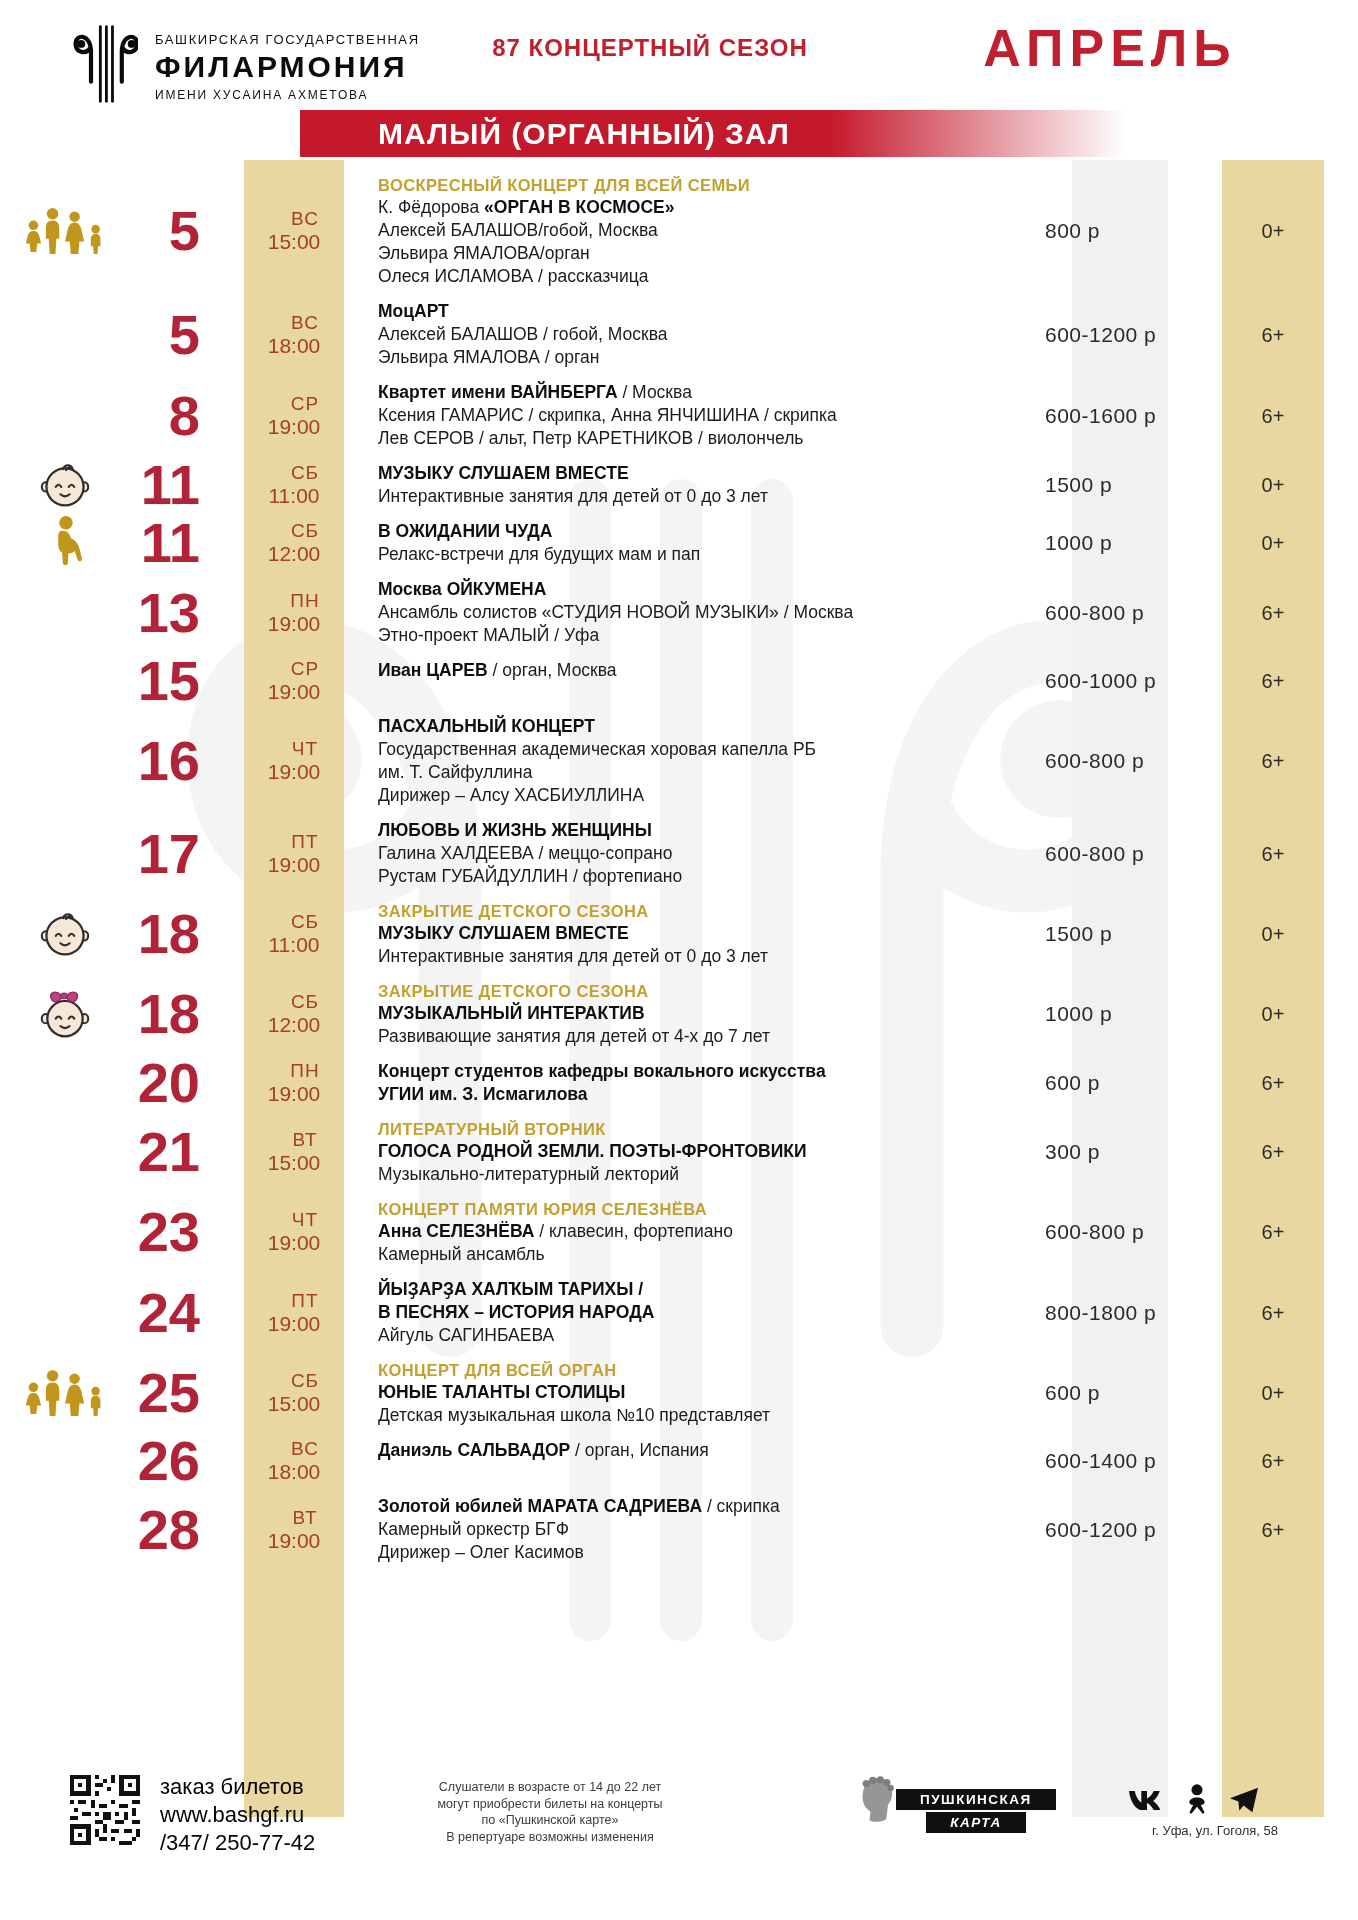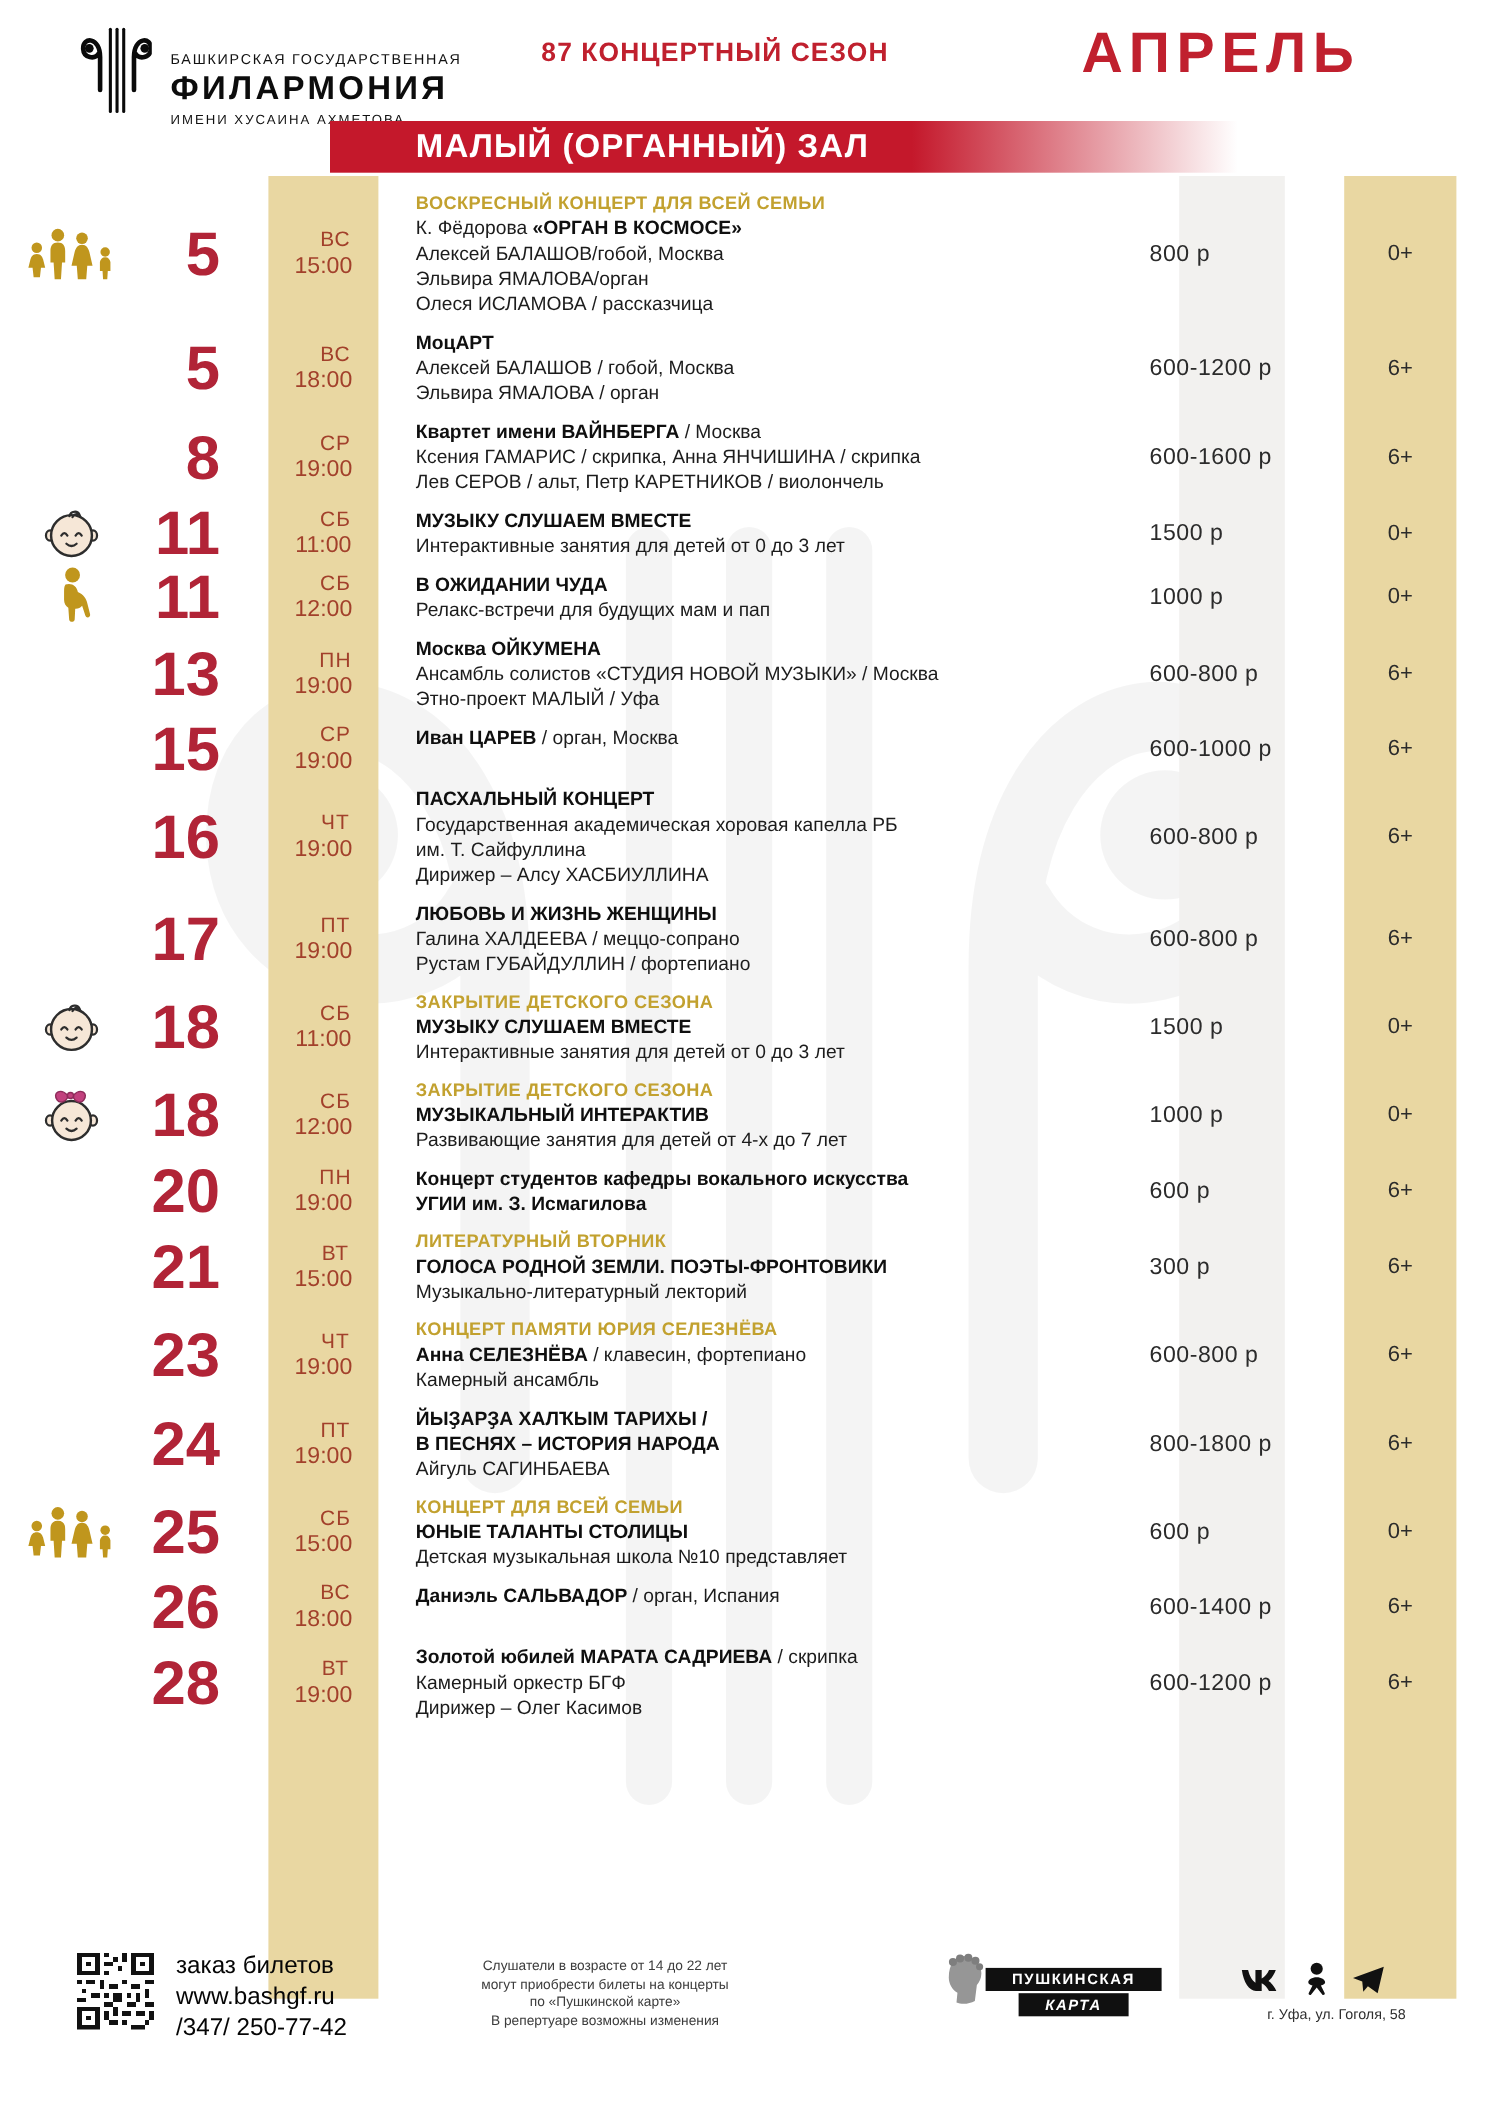--- a/index.html
+++ b/index.html
@@ -2,21 +2,21 @@
 <html><head>
 <meta charset="utf-8">
 <style>
   html,body{margin:0;padding:0;background:#fff;}
   .page{position:relative;width:1358px;height:1920px;background:#fff;overflow:hidden;
         font-family:"Liberation Sans",sans-serif;color:#1c1c1c;}
 
   
   .logo-mark{position:absolute;left:72px;top:22px;}
   .org-block{position:absolute;left:155px;top:32px;}
-  .org-small{font-size:13px;letter-spacing:1.6px;color:#111;margin-top:14px;}
+  .org-small{font-size:13px;letter-spacing:1.6px;color:#111;}
   .org-name{font-size:30px;font-weight:700;letter-spacing:3px;color:#0c0c0c;margin-top:3px;}
   .org-small2{font-size:12px;letter-spacing:1.8px;color:#111;margin-top:4px;}
   .season{position:absolute;left:460px;top:34px;width:380px;text-align:center;
           font-size:24px;font-weight:700;letter-spacing:1px;color:#c0202e;}
   .month{position:absolute;left:930px;top:18px;width:360px;text-align:center;
          font-size:52px;font-weight:700;letter-spacing:6px;color:#c0202e;}
 
   .banner{position:absolute;left:300px;top:110px;width:1058px;height:47px;
           background:linear-gradient(to right,#c4182b 0%,#c4182b 50%,rgba(196,24,43,0) 78%);}
   .banner-text{position:absolute;left:78px;top:0;line-height:47px;color:#fff;
@@ -418,21 +418,21 @@
                 <path d="M78,28 c-3,0 -4.5,2 -5,4.5 v8.5 h2.5 l0.5,8 h4 l0.5,-8 h2.5 v-8.5 c-0.5,-2.5 -2,-4.5 -5,-4.5 z"></path>
               </g>
             </svg>
           </div>
     <div class="date-cell">25</div>
     <div class="time-cell">
       <div class="day">СБ</div>
       <div class="time">15:00</div>
     </div>
     <div class="desc-cell">
-            <div class="category">КОНЦЕРТ ДЛЯ ВСЕЙ СЕМЬИ</div>
+            <div class="category">КОНЦЕРТ ДЛЯ ВСЕЙ ОРГАН</div>
             <div class="line"><span class="b">ЮНЫЕ ТАЛАНТЫ СТОЛИЦЫ</span></div>
             <div class="line"><span>Детская музыкальная школа №10 представляет</span></div>
           </div>
     <div class="price-cell">600 р</div>
     <div class="age-cell">0+</div>
   </div>
 
   <div class="row">
     <div class="icon-cell"></div>
     <div class="date-cell">26</div>

